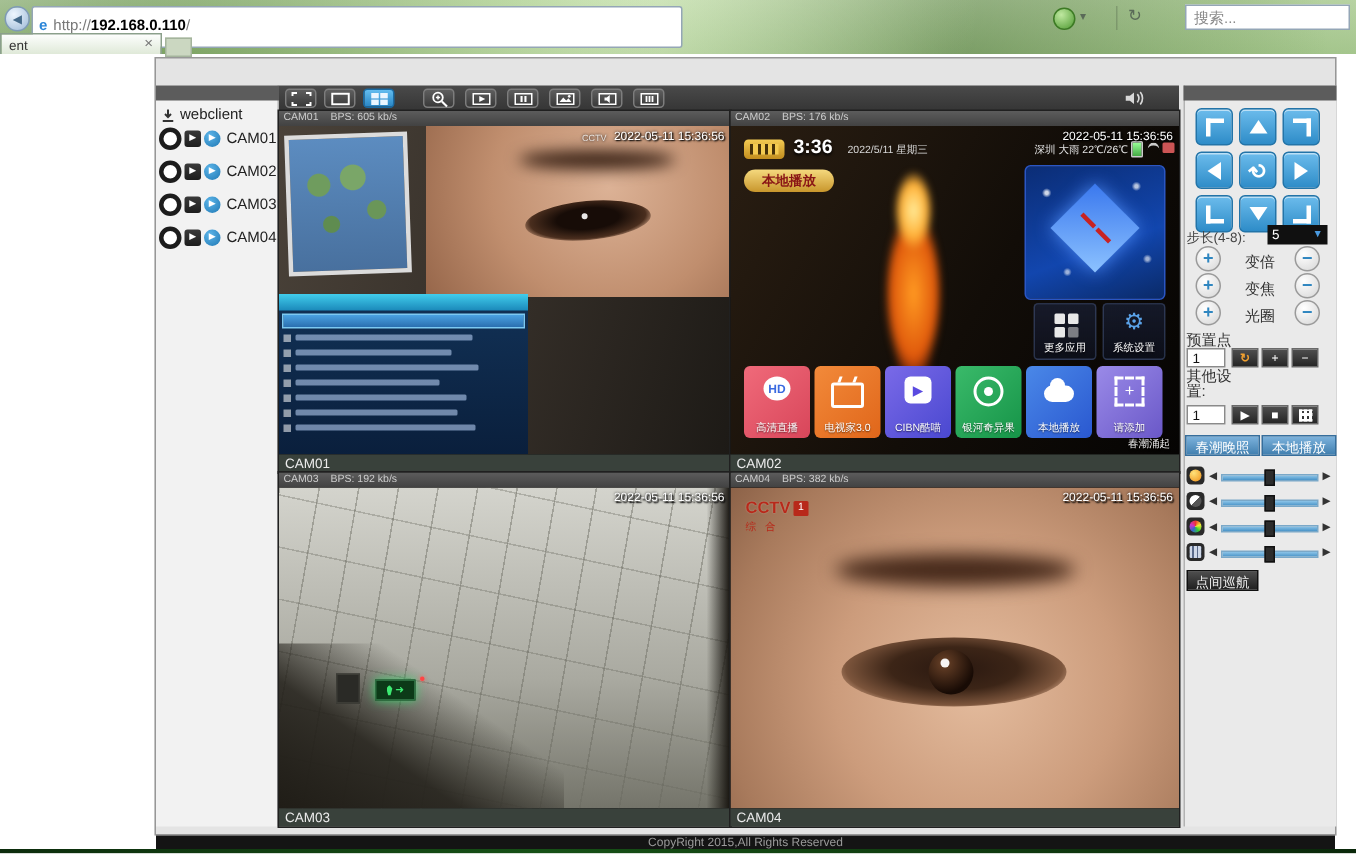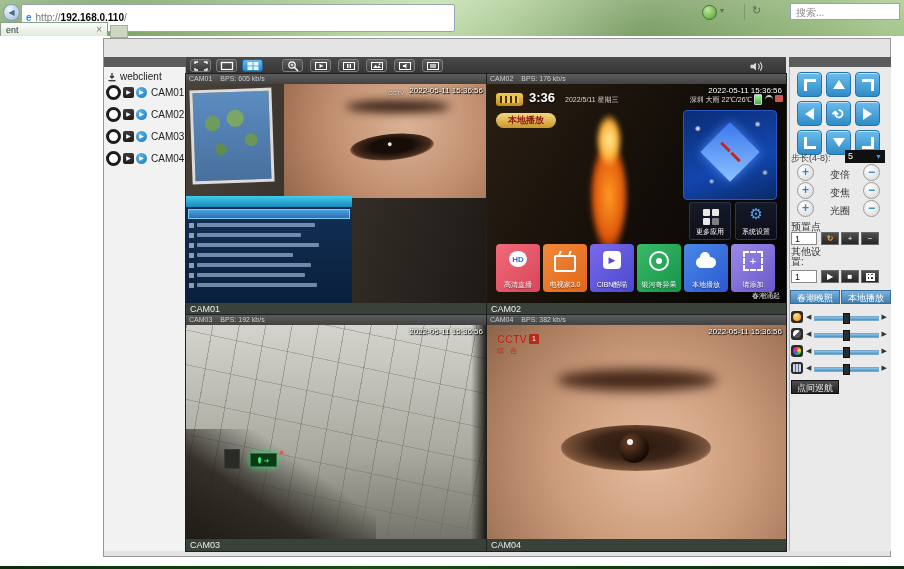--- a/index.html
+++ b/index.html
@@ -642,14 +642,15 @@
         <i></i>
       </span>
     <span class="sl-arrow">◀</span>
     <span class="sl-track">
         <span class="sl-thumb"></span>
       </span>
     <span class="sl-arrow">▶</span>
   </div>
   <div class="abs restore-btn" style="top:380px">点间巡航</div>
 
+  <div class="abs footer"><span>CopyRight 2015,All Rights Reserved</span></div>
   <div class="abs sliver"></div>
 </div>
 
 </body></html>

